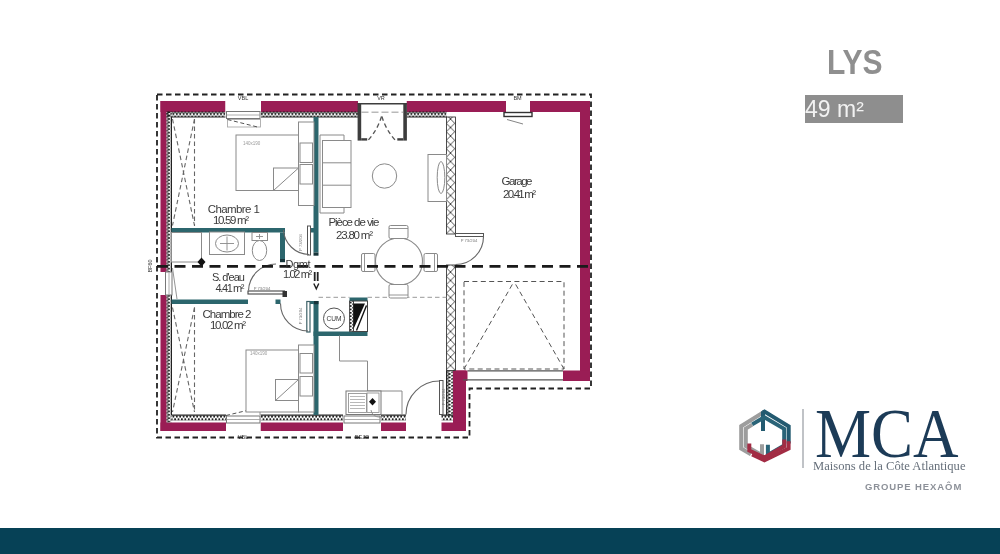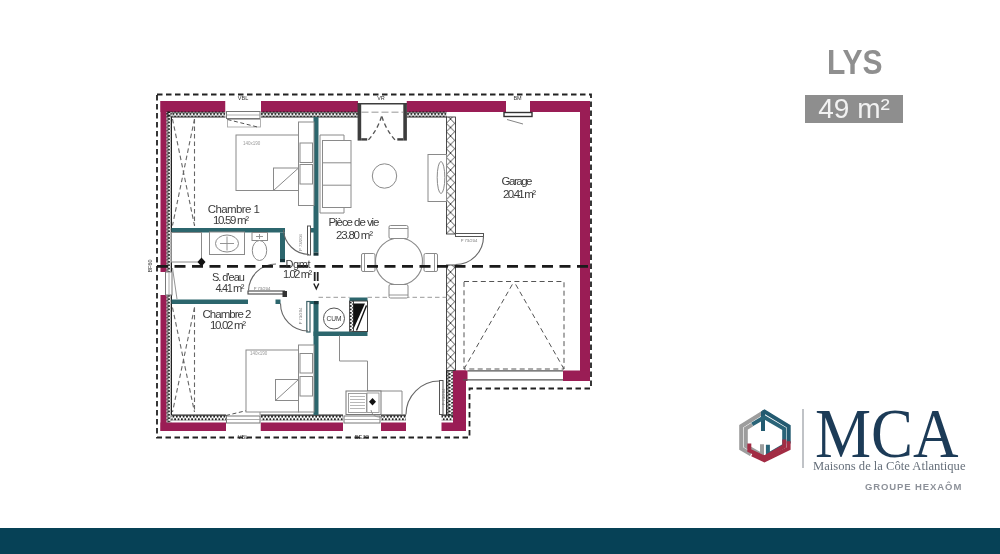--- a/index.html
+++ b/index.html
@@ -1,18 +1,18 @@
 <!DOCTYPE html>
 <html><head>
 <meta charset="utf-8">
 <style>
 html,body{margin:0;padding:0;background:#fff;}
 .page{position:relative;width:1000px;height:554px;background:#ffffff;overflow:hidden;font-family:"Liberation Sans",sans-serif;}
 .lys{position:absolute;left:827px;top:43px;width:120px;font-size:34.5px;font-weight:bold;color:#8f8f8f;letter-spacing:0px;transform:scaleX(0.87);transform-origin:0 0;}
-.areabox{position:absolute;left:805px;top:95px;width:98px;height:28px;background:#8e8e8e;color:#f2f2f2;font-size:28px;text-align:center;line-height:28px;}
+.areabox{position:absolute;left:805px;top:95px;width:98px;height:28px;background:#8e8e8e;color:#f2f2f2;font-size:23px;text-align:left;line-height:28px;}
 .bottombar{position:absolute;left:0;top:528px;width:1000px;height:26px;background:#064156;}
 .mca{position:absolute;left:735px;top:400px;width:265px;height:100px;}
 .mcaname{position:absolute;left:815px;top:402px;width:220px;font-family:"Liberation Serif",serif;font-size:70px;color:#1c3b57;line-height:64px;transform:scaleX(0.9);transform-origin:0 0;}
 .mcatag{position:absolute;left:813px;top:459px;width:200px;font-family:"Liberation Serif",serif;font-size:12.6px;color:#67707b;}
 .mcagroup{position:absolute;left:865px;top:481px;width:140px;font-size:9.5px;font-weight:bold;letter-spacing:0.9px;color:#8d9199;}
 .sep{position:absolute;left:802px;top:409px;width:2px;height:59px;background:#c0c3c7;}
 </style>
 </head>
 <body>
 <div class="page">

